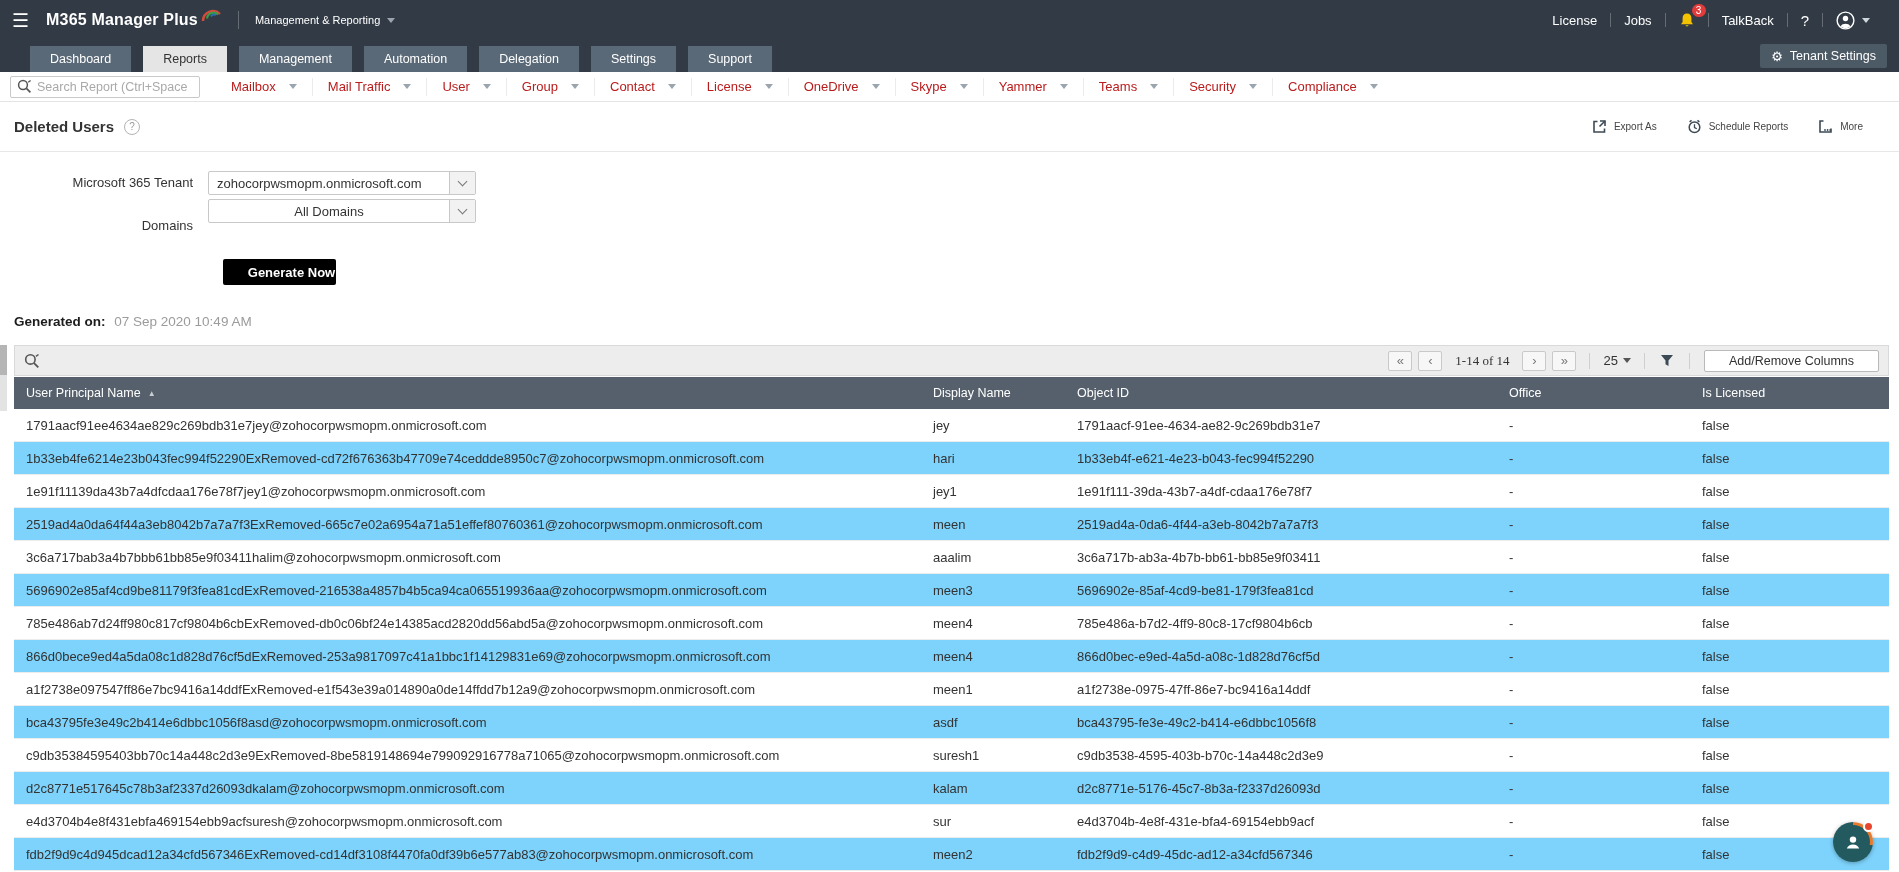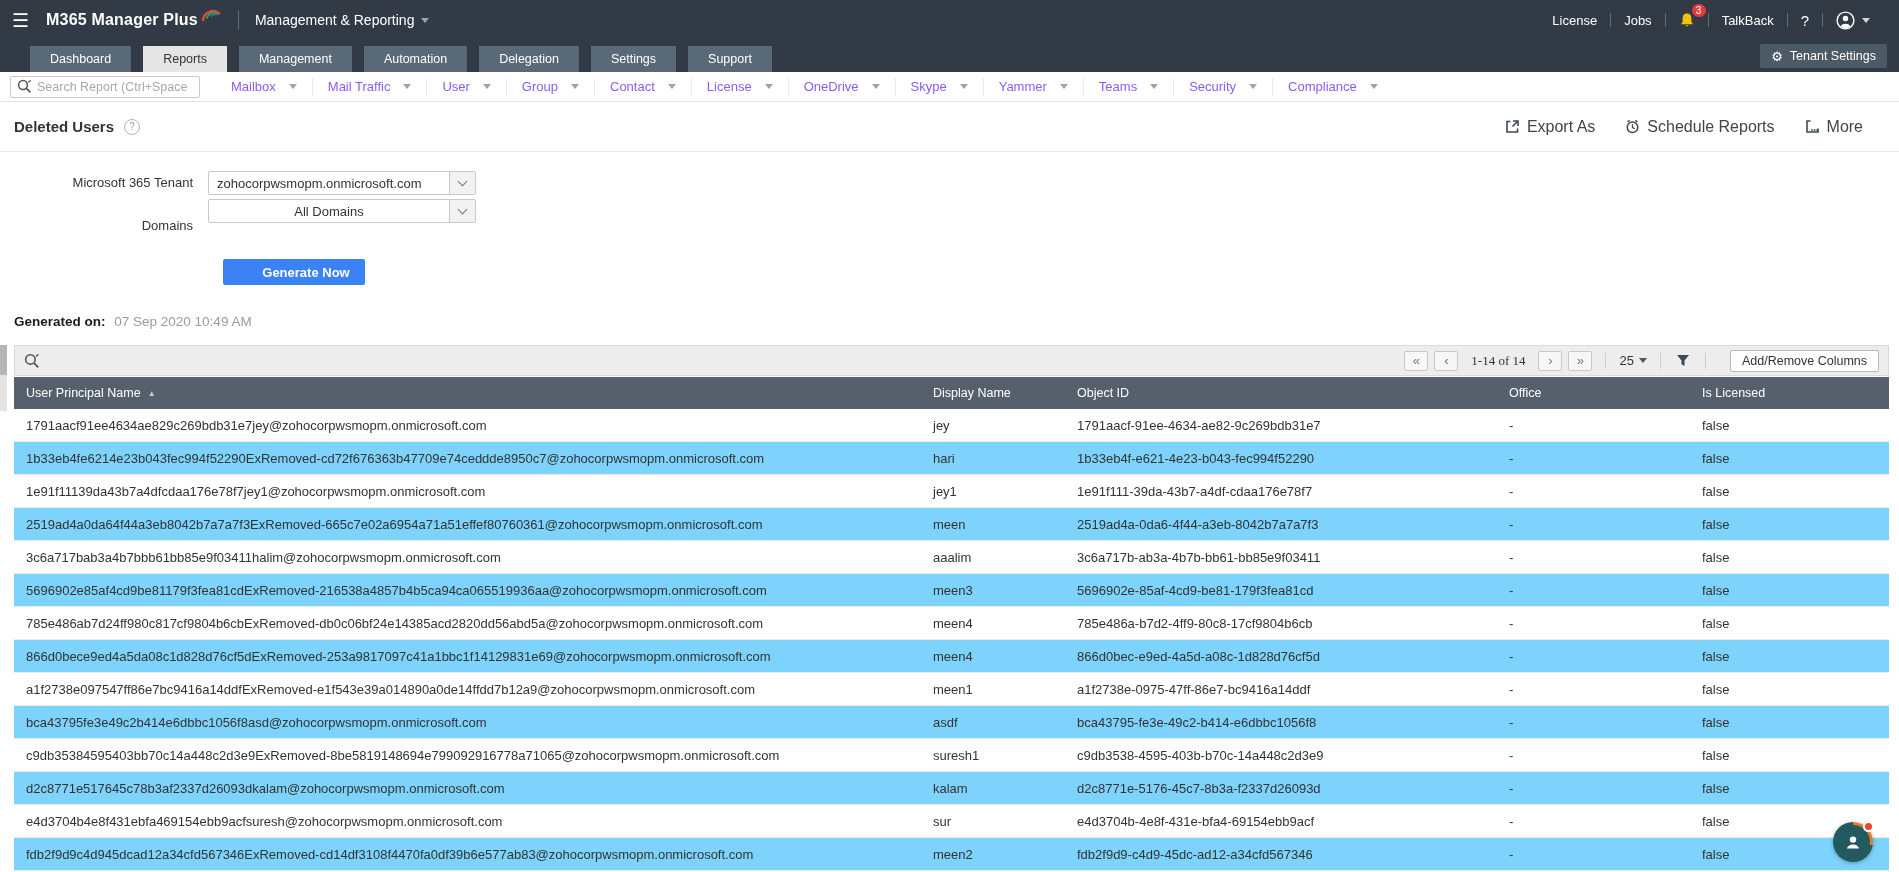--- a/index.html
+++ b/index.html
@@ -7,77 +7,77 @@
   body { font-family:"Liberation Sans", sans-serif; background:#fff; position:relative; color:#333; }
 
   
   .header-dark { position:absolute; top:0; left:0; width:1899px; height:72px; background:#323B45; }
   .topbar { height:40px; display:flex; align-items:center; padding:0 16px 0 12px; }
   .hamburger { color:#fff; font-size:19px; width:26px; cursor:pointer; }
   .brand { display:flex; align-items:center; margin-left:8px; }
   .brand-name { color:#fff; font-size:16px; font-weight:700; letter-spacing:.2px; }
   .swoosh { margin-left:2px; margin-top:-10px; }
   .top-divider { width:1px; height:18px; background:rgba(255,255,255,.25); margin:0 16px; }
-  .module { display:flex; align-items:center; color:#fff; font-size:14px; cursor:pointer; }
+  .module { display:flex; align-items:center; color:#fff; font-size:11px; cursor:pointer; }
   .tri { width:0; height:0; border-left:4px solid transparent; border-right:4px solid transparent; border-top:5px solid #9aa5ae; margin-left:7px; display:inline-block; }
   .tri.white { border-top-color:#cfd6dc; }
   .top-right { margin-left:auto; display:flex; align-items:center; }
   .tr-item { color:#fff; font-size:13px; padding:0 13px; display:flex; align-items:center; cursor:pointer; position:relative; }
   .tr-sep { width:1px; height:14px; background:rgba(255,255,255,.25); }
   .badge { position:absolute; top:-8px; right:2px; background:#E23B3B; color:#fff; font-size:10px; line-height:13px; min-width:14px; text-align:center; border-radius:7px; padding:0 3px; }
 
   
   .tabs-row { height:32px; display:flex; align-items:flex-end; padding-left:30px; }
   .tabs-list { display:flex; align-items:flex-end; }
   .tab { height:26px; margin-right:12px; padding:0 20px; background:#5A6977; color:#fff; font-size:12.5px; display:flex; align-items:center; cursor:pointer; }
   .tab.active { background:#e5e5e5; color:#333; }
   .tenant-settings { margin-left:auto; margin-right:12px; margin-bottom:4px; height:24px; background:#4C5A66; color:#fff; font-size:12.5px; display:flex; align-items:center; gap:7px; padding:0 11px; border-radius:2px; cursor:pointer; }
   .gear { font-size:13px; line-height:1; }
 
   
   .menubar { position:absolute; top:72px; left:0; width:1899px; height:30px; background:#fff; border-bottom:1px solid #e4e4e4; display:flex; align-items:center; padding-left:10px; }
   .search-box { width:190px; height:22px; border:1px solid #c9c9c9; border-radius:2px; display:flex; align-items:center; padding:0 6px; gap:5px; margin-right:16px; }
   .search-box input { border:none; outline:none; width:150px; font-size:12.5px; color:#555; font-family:"Liberation Sans",sans-serif; }
   .search-box input::placeholder { color:#a9a9a9; }
-  .menu-item { display:flex; align-items:center; padding:0 15px; height:18px; border-right:1px solid #ebebeb; font-size:13px; color:#8b5cf6; cursor:pointer; }
+  .menu-item { display:flex; align-items:center; padding:0 15px; height:18px; border-right:1px solid #ebebeb; font-size:13px; color:#b91c1c; cursor:pointer; }
   .menu-item:last-child { border-right:none; }
   .mi-label { margin-right:6px; }
 
   
   .pagehead { position:absolute; top:102px; left:0; width:1899px; height:50px; border-bottom:1px solid #e8e8e8; display:flex; align-items:center; padding:0 36px 0 14px; }
   .page-title { font-size:15px; font-weight:700; color:#333; }
   .help-circle { width:16px; height:16px; border:1px solid #b3b3b3; border-radius:50%; color:#9a9a9a; font-size:10px; display:flex; align-items:center; justify-content:center; margin-left:10px; cursor:pointer; }
   .head-actions { margin-left:auto; display:flex; align-items:center; gap:30px; }
-  .action { display:flex; align-items:center; gap:7px; font-size:16px; color:#444; cursor:pointer; }
+  .action { display:flex; align-items:center; gap:7px; font-size:10px; color:#444; cursor:pointer; }
   .action svg { display:block; }
 
   
   .form-label { position:absolute; left:0; width:193px; text-align:right; font-size:13px; color:#333; line-height:24px; }
   .select { position:absolute; left:208px; width:268px; height:24px; border:1px solid #c8c8c8; background:#fff; border-radius:2px; display:flex; align-items:center; cursor:pointer; }
   .select .val { flex:1; padding:0 8px; font-size:13px; color:#333; white-space:nowrap; overflow:hidden; }
   .select .arrow { width:26px; height:100%; border-left:1px solid #c8c8c8; background:#f2f2f2; display:flex; align-items:center; justify-content:center; }
   .chev { width:7px; height:7px; border-right:1.5px solid #777; border-bottom:1.5px solid #777; transform:rotate(45deg); margin-top:-4px; }
-  .generate-btn { position:absolute; left:223px; top:259px; width:142px; height:26px; background:#3b82f6; color:#fff; font-size:13px; font-weight:700; border:none; border-radius:2px; display:flex; align-items:center; justify-content:center; cursor:pointer; font-family:"Liberation Sans",sans-serif;padding-left:24px; }
+  .generate-btn { position:absolute; left:223px; top:259px; width:113px; height:26px; background:#000000; color:#fff; font-size:13px; font-weight:700; border:none; border-radius:2px; display:flex; align-items:center; justify-content:center; cursor:pointer; font-family:"Liberation Sans",sans-serif;padding-left:24px; }
 
   .generated { position:absolute; top:314px; left:14px; font-size:13.5px; }
   .generated b { color:#1c1c1c; }
   .generated span.val { color:#9b9b9b; margin-left:5px; }
 
   
   .panel-handle { position:absolute; left:0; top:345px; width:7px; height:66px; background:#e3e3e3; cursor:pointer; }
   .panel-handle .grip { width:7px; height:30px; background:#b5b5b5; }
   .toolbar { position:absolute; top:345px; left:14px; right:10px; height:31px; background:#ededed; border:1px solid #d9d9d9; display:flex; align-items:center; padding:0 9px; }
   .tb-right { margin-left:auto; display:flex; align-items:center; gap:6px; }
   .page-btn { width:24px; height:20px; border:1px solid #c9c9c9; background:#f7f7f7; color:#777; font-size:13px; line-height:1; display:flex; align-items:center; justify-content:center; border-radius:2px; cursor:pointer; }
   .range { font-size:13px; color:#333; margin:0 7px;font-family:Liberation Serif, serif; }
   .tb-sep { width:1px; height:16px; background:#cfcfcf; margin:0 7px; }
   .page-size { display:flex; align-items:center; font-size:13px; color:#333; cursor:pointer; }
   .page-size .tri { border-top-color:#555; margin-left:5px; }
   .filter-btn { display:flex; align-items:center; cursor:pointer; padding:0 2px; }
-  .addremove { height:22px; background:#fff; border:1px solid #b9b9b9; border-radius:2px; font-size:12.5px; color:#333; padding:0 11px; display:flex; align-items:center; cursor:pointer; margin-left:11px; }
+  .addremove { height:22px; background:#fff; border:1px solid #b9b9b9; border-radius:2px; font-size:12.5px; color:#333; padding:0 24px; display:flex; align-items:center; cursor:pointer; margin-left:1px; }
 
   
   .grid { display:grid; grid-template-columns:minmax(0,1fr) 144px 432px 193px 199px; }
   .thead { position:absolute; top:377px; left:14px; right:10px; height:32px; background:#55606C; }
   .th { color:#fff; font-size:12.5px; display:flex; align-items:center; padding-left:12px; height:32px; cursor:pointer; white-space:nowrap; }
   .sort { font-size:8px; color:#c7cdd3; margin-left:7px; }
   .tbody { position:absolute; top:409px; left:14px; right:10px; }
   .tr { height:33px; border-bottom:1px solid #ececec; background:#fff; }
   .tr.alt { background:#7dd3fc; }
   .td { font-size:13px; color:#333; display:flex; align-items:center; padding-left:12px; white-space:nowrap; overflow:hidden; height:33px; }

